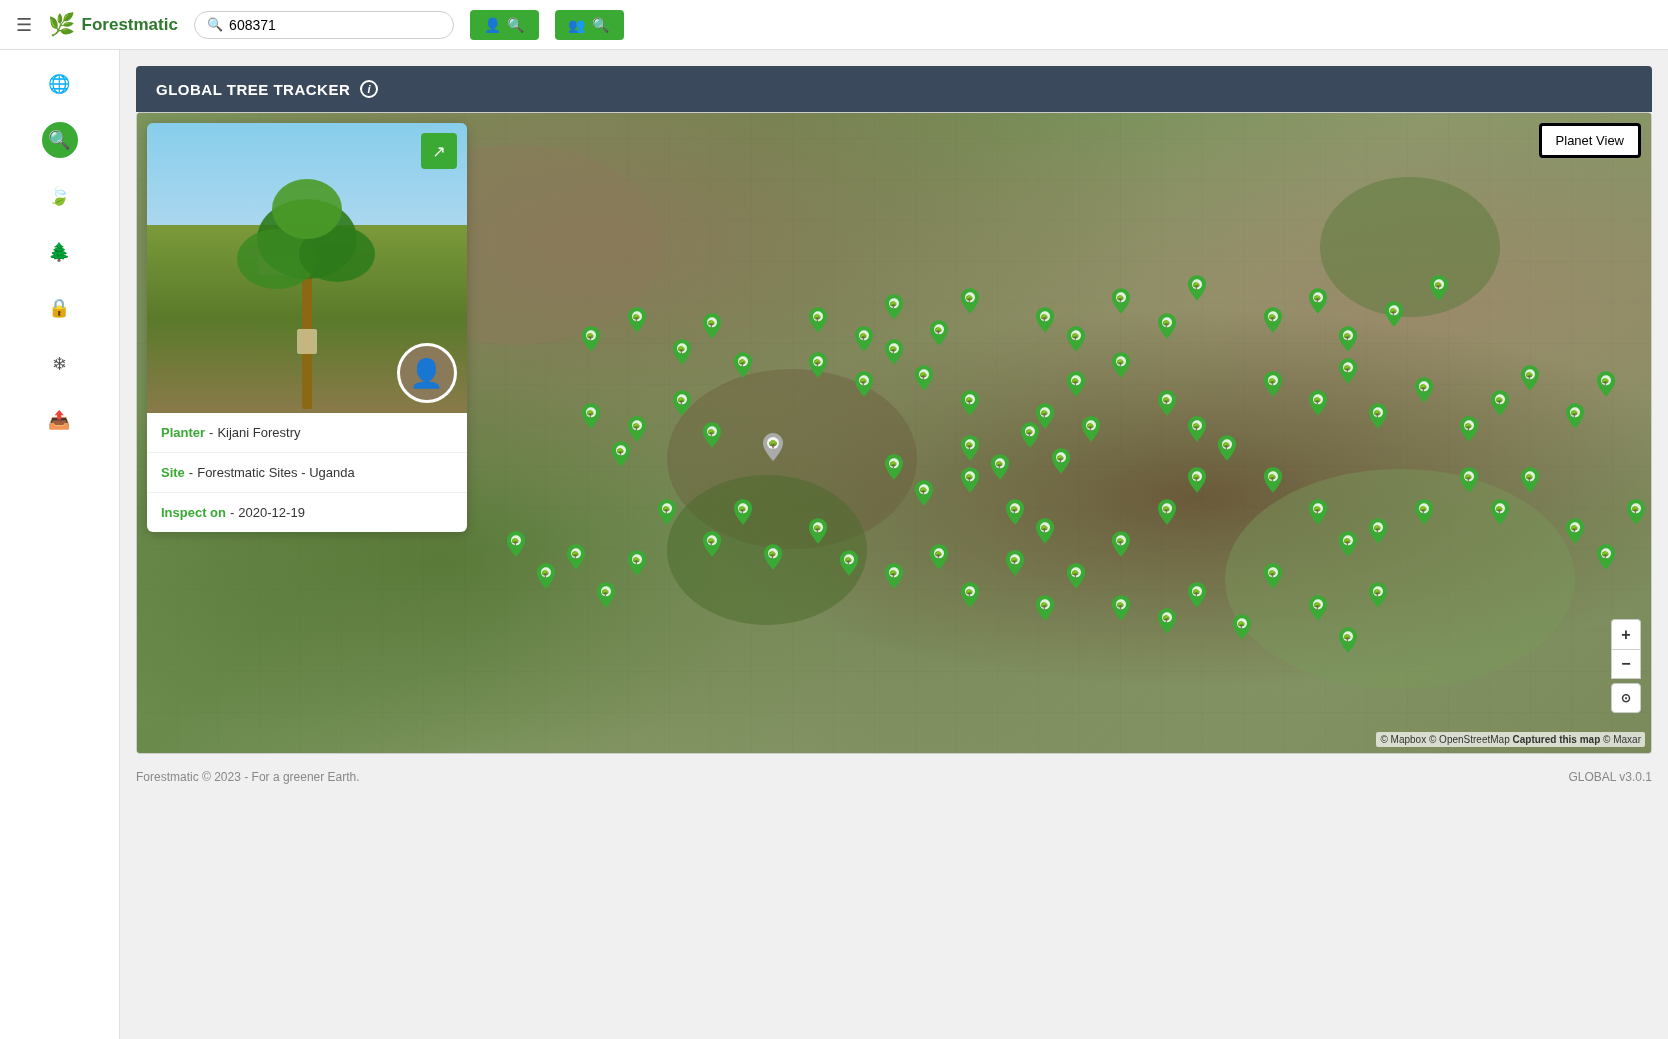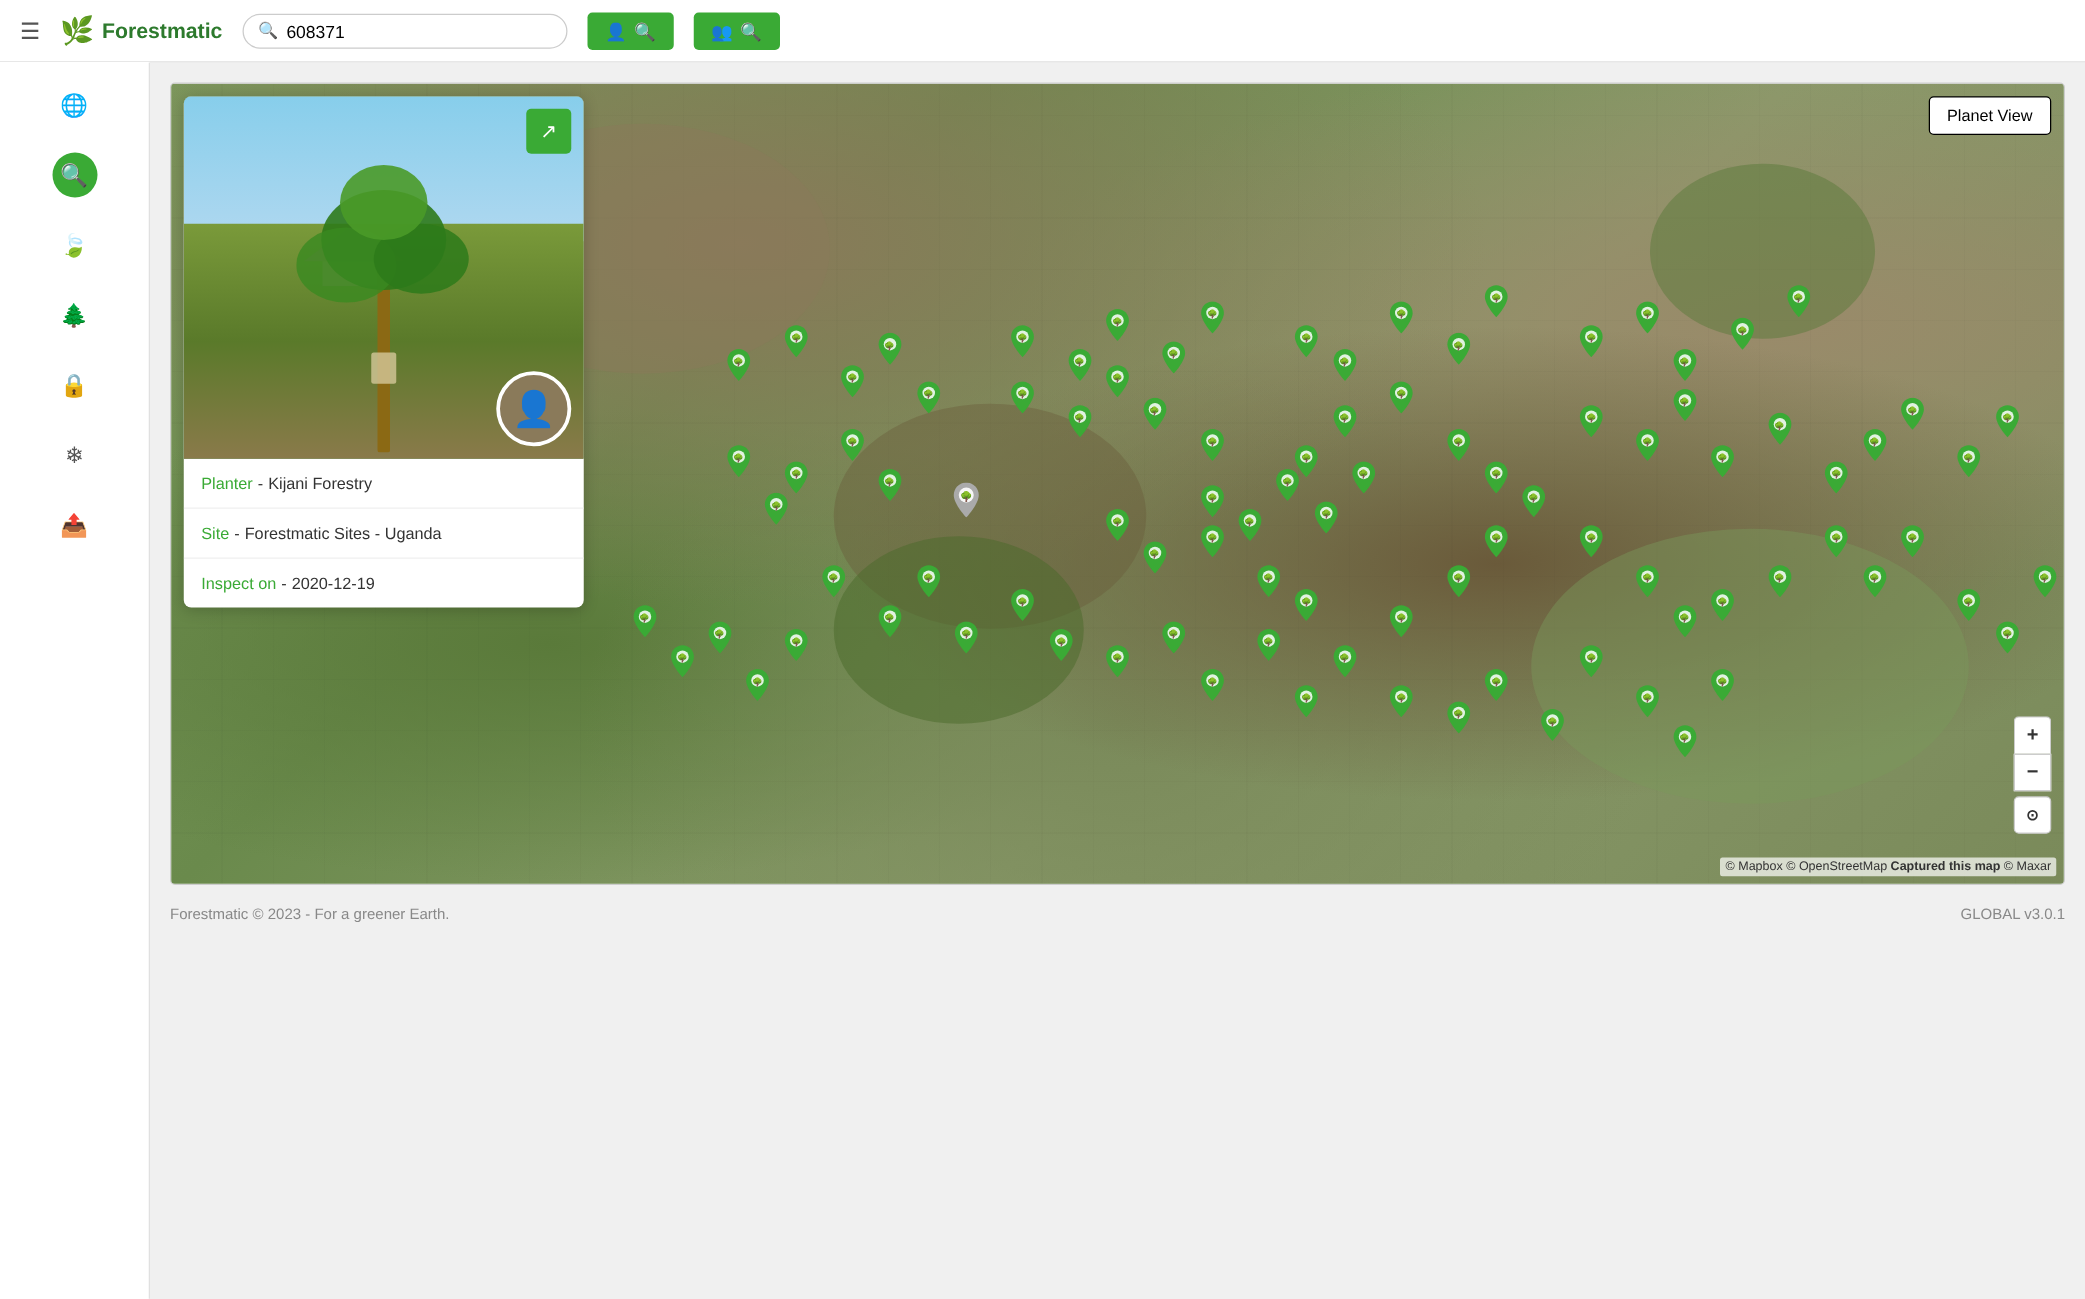--- a/index.html
+++ b/index.html
@@ -119,27 +119,27 @@
       font-size: 28px;
     }
 
     
     .tree-details { padding: 0; }
     .detail-row {
       padding: 12px 14px; border-bottom: 1px solid #f0f0f0;
       font-size: 13px; display: flex; align-items: center; gap: 4px;
     }
     .detail-row:last-child { border-bottom: none; }
-    .detail-label { color: #3aaa35; font-weight: 400; }
+    .detail-label { color: #3aaa35; font-weight: 700; }
     .detail-value { color: #333; }
 
     
     .planet-view-btn {
       position: absolute; top: 10px; right: 10px;
-      background: #fff; border: 1px solid #000000; border-radius: 4px;
+      background: #fff; border: 3px solid #000000; border-radius: 4px;
       padding: 7px 14px; font-size: 13px; cursor: pointer; z-index: 5;
       font-weight: 500;
     }
 
     
     .map-controls {
       position: absolute; right: 10px; bottom: 40px;
       display: flex; flex-direction: column; gap: 0;
       z-index: 5;
     }
@@ -211,20 +211,24 @@
   <div class="sidebar-icon active">🔍</div>
   <div class="sidebar-icon">🍃</div>
   <div class="sidebar-icon">🌲</div>
   <div class="sidebar-icon">🔒</div>
   <div class="sidebar-icon">❄</div>
   <div class="sidebar-icon">📤</div>
 </div>
 
 <div class="main-content">
 
+  <div class="header-bar">
+    <span>GLOBAL TREE TRACKER</span>
+    <div class="info-icon">i</div>
+  </div>
 
   <div class="map-container-wrapper">
     <div class="map-wrapper">
 
       <div class="map-bg">
         <div class="map-texture"></div>
 
         <div class="terrain-patch" style="width:300px;height:200px;background:#8a7a5a;top:5%;left:15%;opacity:0.5;"></div>
         <div class="terrain-patch" style="width:250px;height:180px;background:#6a5a3a;top:40%;left:35%;opacity:0.4;"></div>
         <div class="terrain-patch" style="width:180px;height:140px;background:#5a7a3a;top:10%;right:10%;opacity:0.5;"></div>

